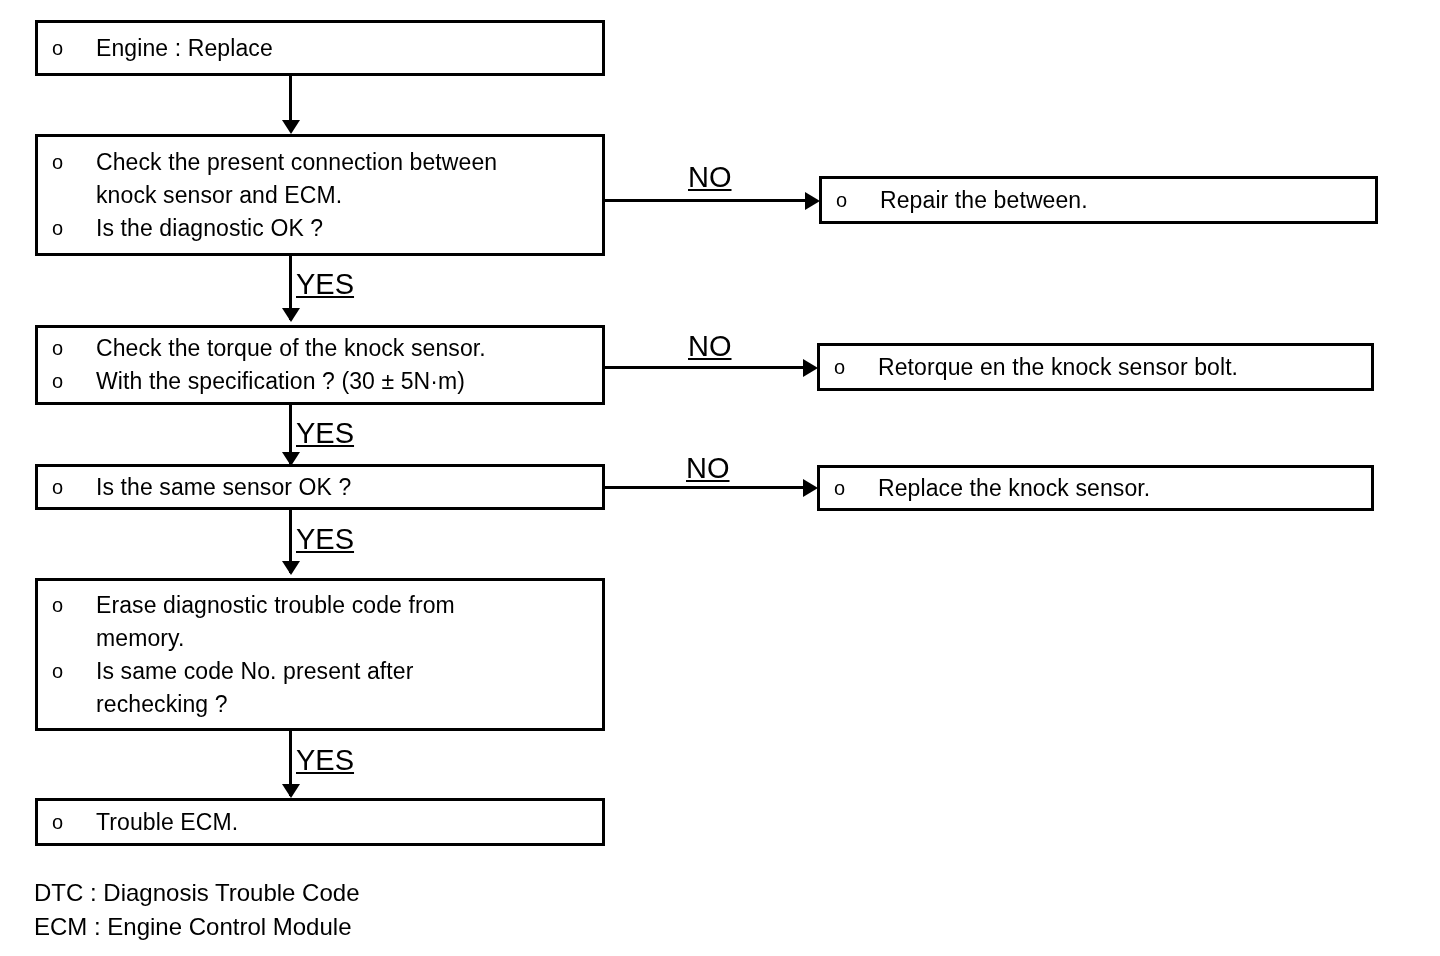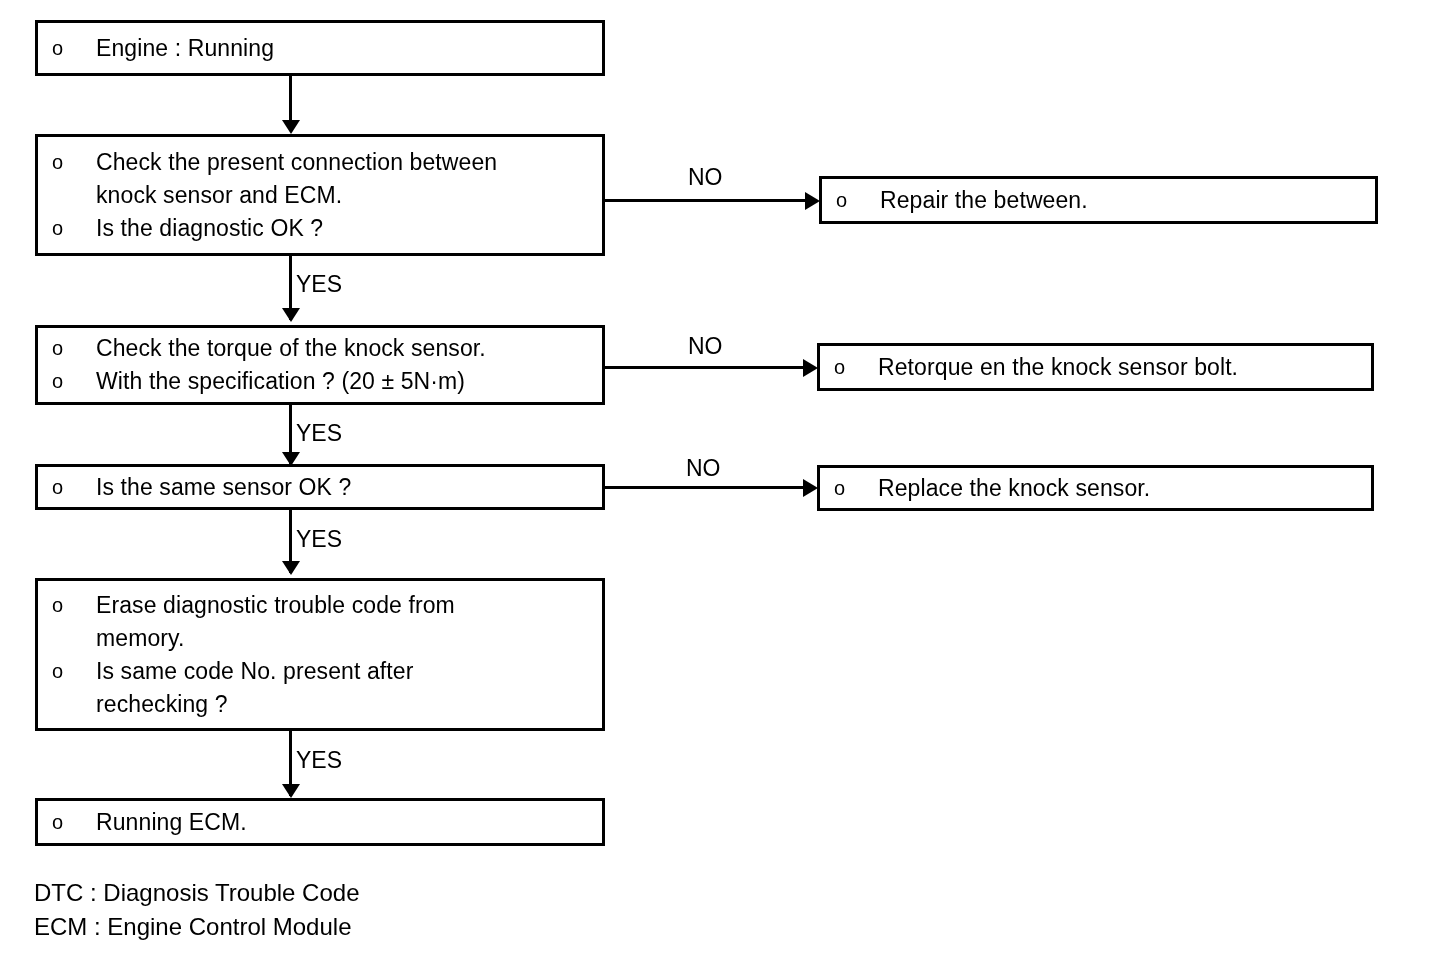--- a/index.html
+++ b/index.html
@@ -61,41 +61,42 @@
   }
   .arrow-right-chev {
     position: absolute;
     width: 0; height: 0;
     border-top: 9px solid transparent;
     border-bottom: 9px solid transparent;
     border-left: 15px solid #000000;
   }
   .elabel {
     position: absolute;
-    font-size: 23px;
+    font-size: 29px;
     line-height: 28px;
     white-space: nowrap;
+    text-decoration: underline;
   }
   .legend {
     position: absolute;
     font-size: 24px;
     line-height: 34px;
     white-space: nowrap;
   }
 </style>
 </head>
 <body>
 
 <div id="canvas">
 
   <div class="box" style="left:35px; top:20px; width:570px; height:56px;">
     <div class="rows">
       <div class="brow">
         <span class="bullet">o</span>
-        <span class="btext">Engine : Running</span>
+        <span class="btext">Engine : Replace</span>
       </div>
     </div>
   </div>
 
   <div class="edge vline" style="left:289px; top:76px; height:48px;"></div>
   <div class="arrow-down" style="left:282px; top:120px;"></div>
 
   <div class="box" style="left:35px; top:134px; width:570px; height:122px;">
     <div class="rows">
       <div class="brow">
@@ -128,21 +129,21 @@
   <div class="elabel" style="left:296px; top:270px;">YES</div>
 
   <div class="box" style="left:35px; top:325px; width:570px; height:80px;">
     <div class="rows">
       <div class="brow">
         <span class="bullet">o</span>
         <span class="btext">Check the torque of the knock sensor.</span>
       </div>
       <div class="brow">
         <span class="bullet">o</span>
-        <span class="btext">With the specification ? (20 ± 5N·m)</span>
+        <span class="btext">With the specification ? (30 ± 5N·m)</span>
       </div>
     </div>
   </div>
 
   <div class="elabel" style="left:688px; top:332px;">NO</div>
   <div class="edge hline" style="left:605px; top:366px; width:208px;"></div>
   <div class="arrow-right-chev" style="left:803px; top:359px;"></div>
 
   <div class="box" style="left:817px; top:343px; width:557px; height:48px;">
     <div class="rows">
@@ -199,21 +200,21 @@
   </div>
 
   <div class="edge vline" style="left:289px; top:731px; height:65px;"></div>
   <div class="arrow-down" style="left:282px; top:784px;"></div>
   <div class="elabel" style="left:296px; top:746px;">YES</div>
 
   <div class="box" style="left:35px; top:798px; width:570px; height:48px;">
     <div class="rows">
       <div class="brow">
         <span class="bullet">o</span>
-        <span class="btext">Running ECM.</span>
+        <span class="btext">Trouble ECM.</span>
       </div>
     </div>
   </div>
 
   <div class="legend" style="left:34px; top:876px;">DTC : Diagnosis Trouble Code</div>
   <div class="legend" style="left:34px; top:910px;">ECM : Engine Control Module</div>
 
 </div>
 
 </body></html>

